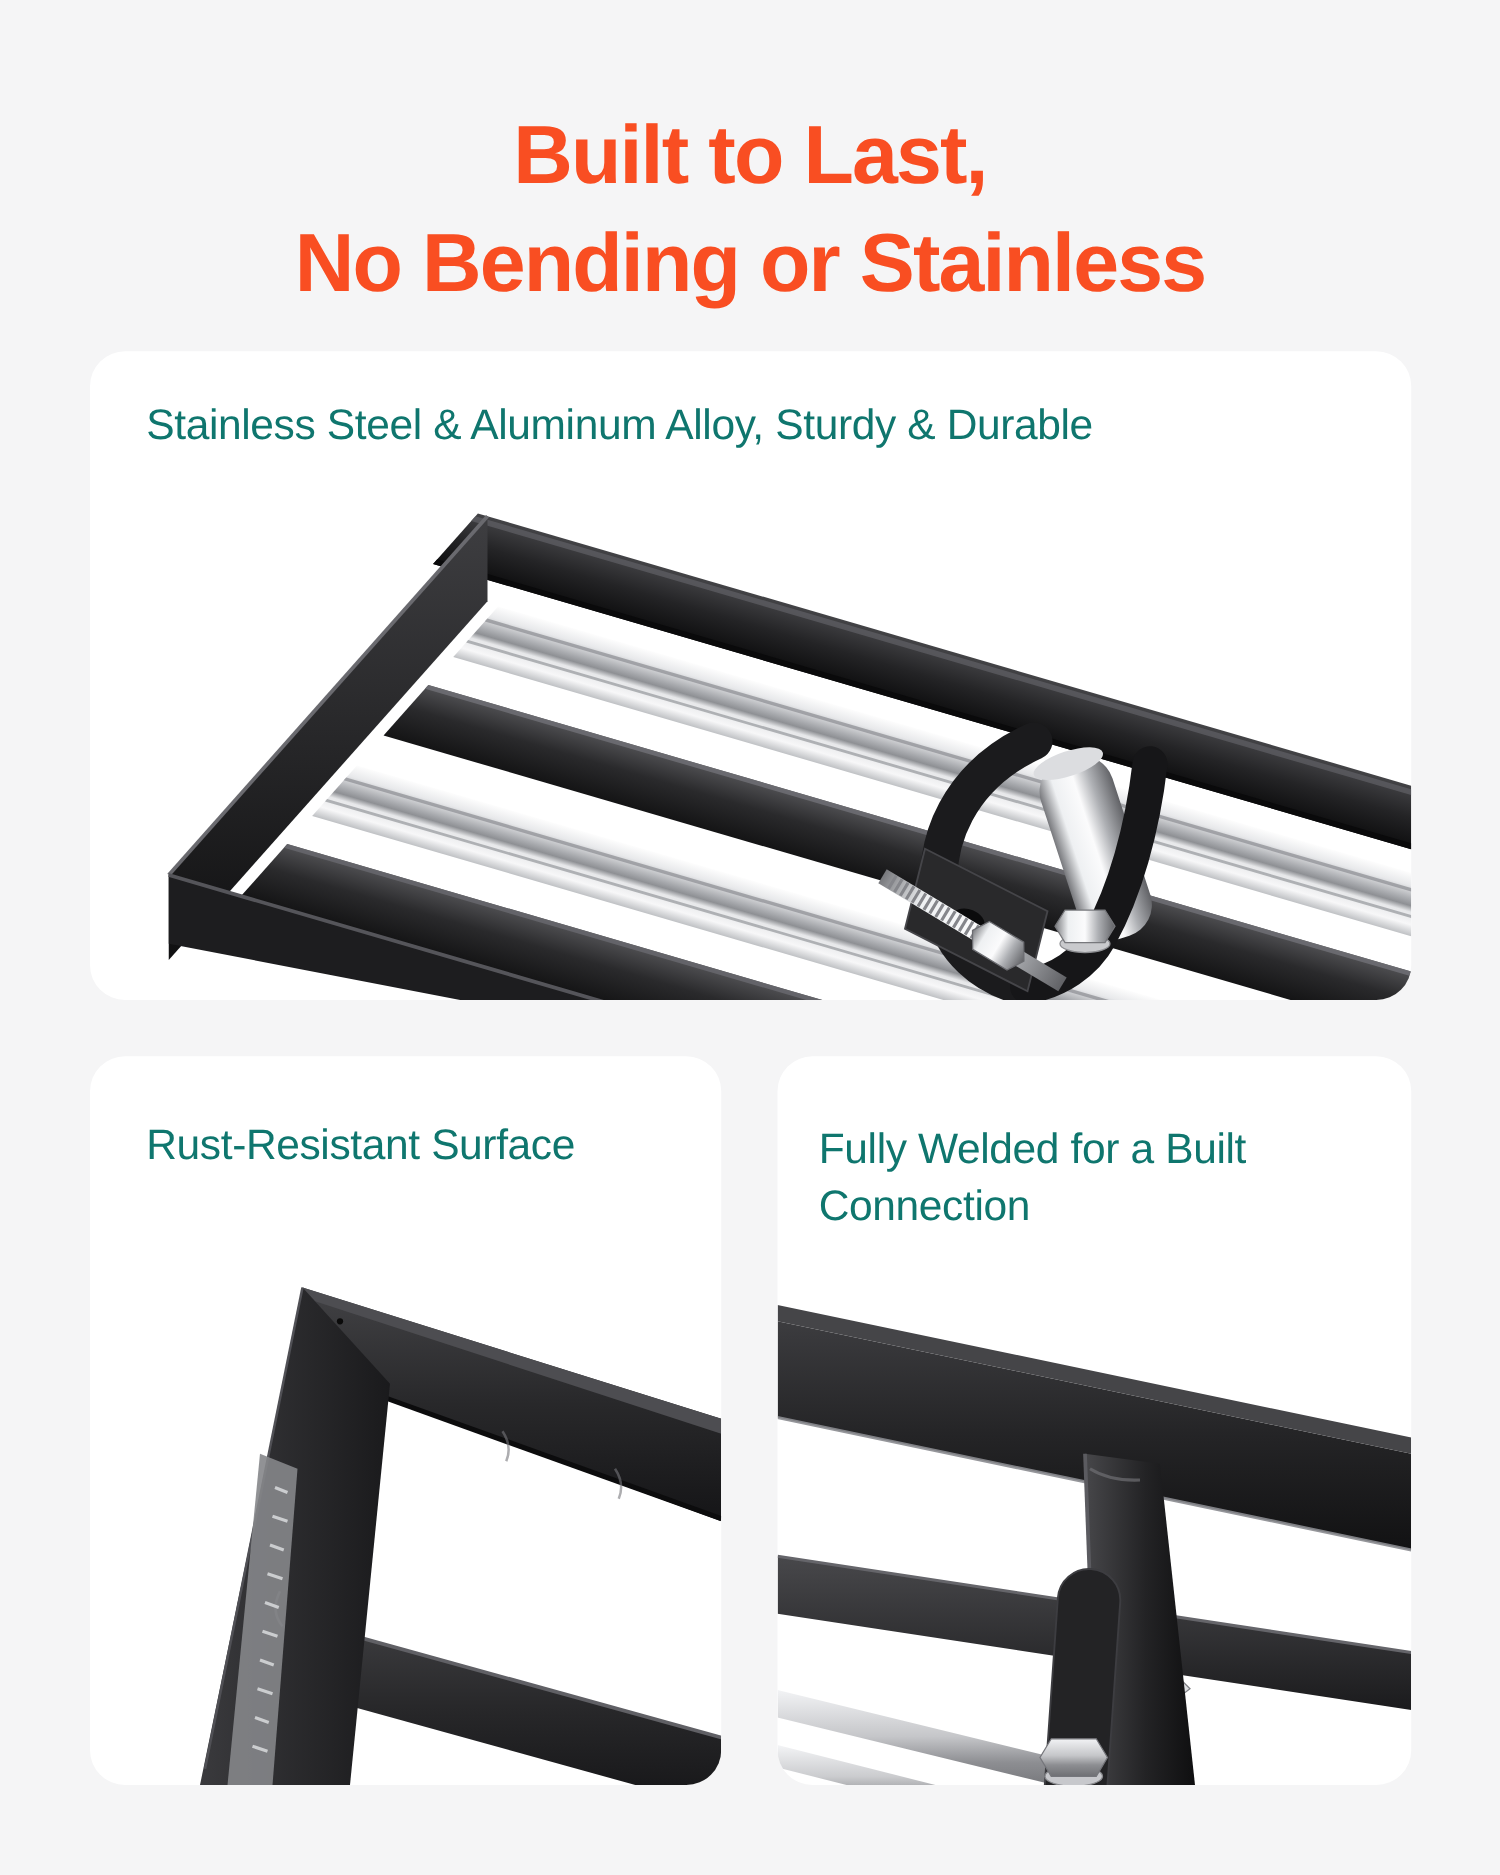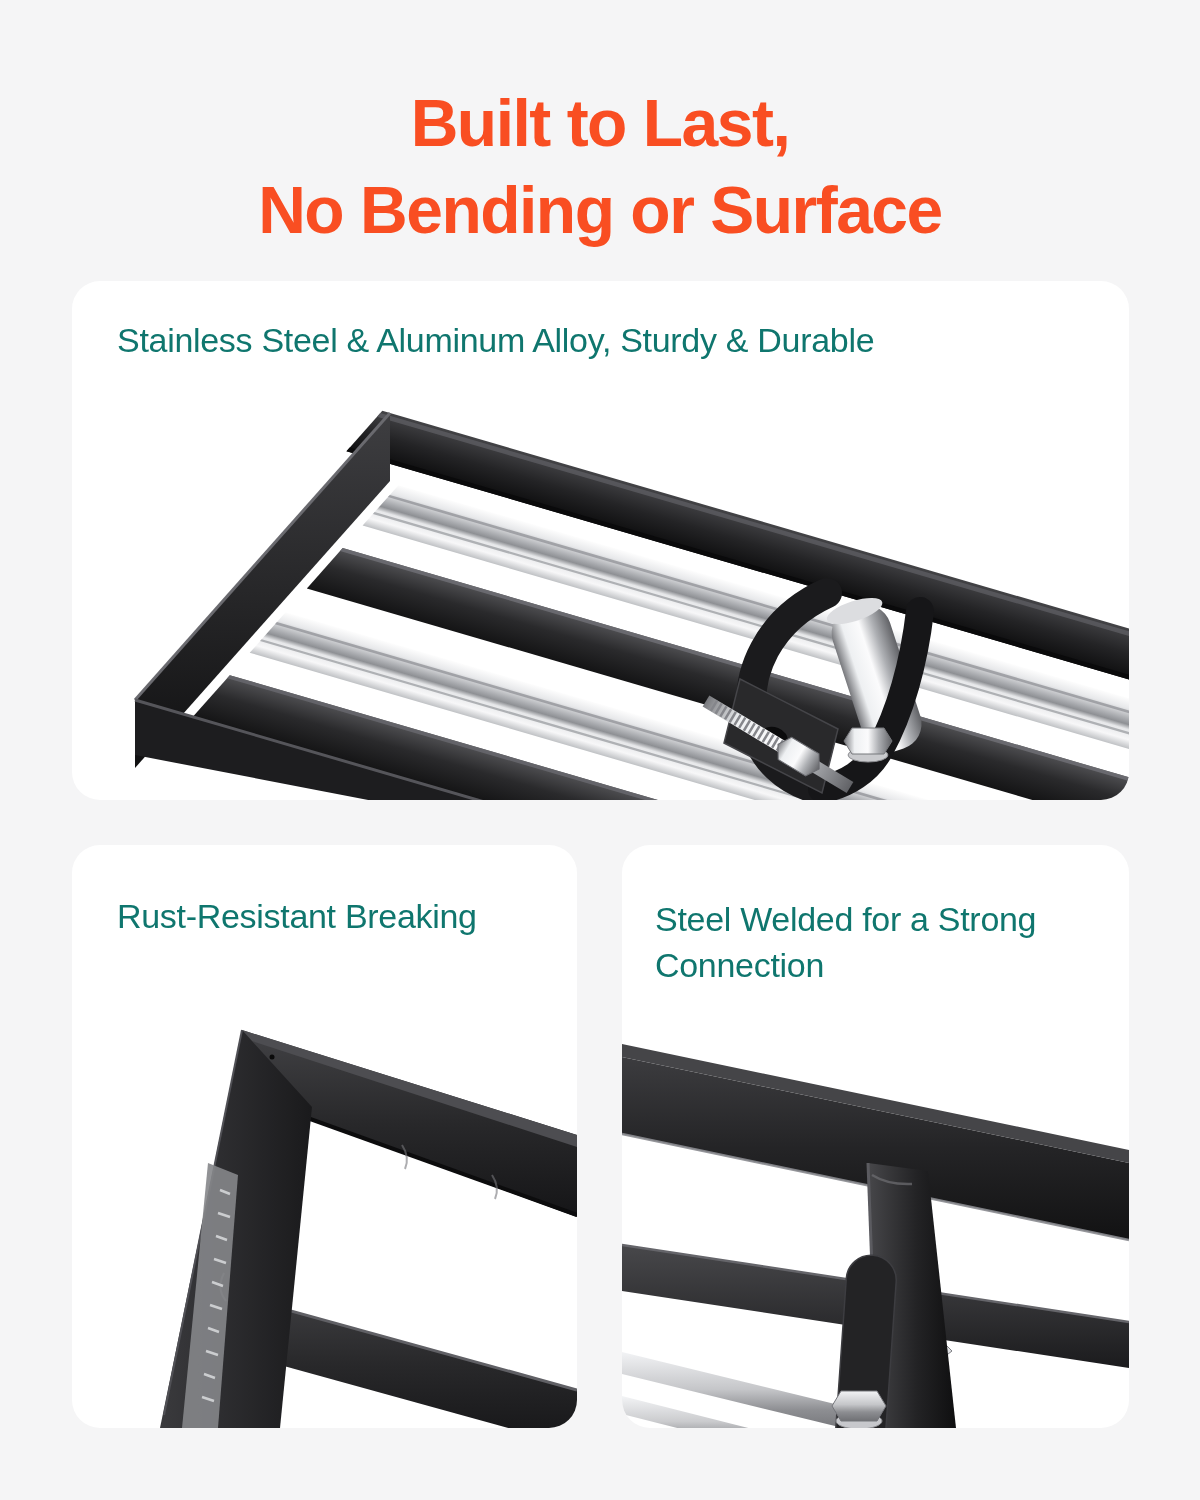--- a/index.html
+++ b/index.html
@@ -17,21 +17,21 @@
   .card-left  h2{left:45px;top:52px;}
   .card-right h2{left:33px;top:52px;max-width:438px;line-height:1.35;}
   .photo{position:absolute;left:0;top:0;right:0;bottom:0;z-index:1;}
   .photo svg{display:block;width:100%;height:100%;}
 </style>
 </head>
 <body>
 
 <div class="page">
 
-  <h1 class="title"><span>Built to Last,</span><br><span>No Bending or Surface</span></h1>
+  <h1 class="title"><span>Built to Last,</span><br><span>No Bending or Stainless</span></h1>
 
   <section class="card card-main">
     <h2>Stainless Steel &amp; Aluminum Alloy, Sturdy &amp; Durable</h2>
     <div class="photo" aria-label="Black steel cargo rack with aluminum slats and clamp bracket">
       <svg viewBox="0 0 1057 519" xmlns="http://www.w3.org/2000/svg">
         <defs>
           <linearGradient id="m-alu" x1="0" y1="0" x2="0" y2="1">
             <stop offset="0" stop-color="#fdfdfd"></stop>
               <stop offset="0.2" stop-color="#e8e9eb"></stop>
             <stop offset="0.42" stop-color="#a9abaf"></stop>
@@ -102,21 +102,21 @@
             </g>
           </g>
           <ellipse cx="796" cy="474" rx="20" ry="7" fill="#c9cacd" stroke="#8d8e92"></ellipse>
           <polygon points="780,447 812,447 820,460 812,473 780,473 772,460" fill="url(#m-chrome)" stroke="#77787c"></polygon>
         </g>
       </svg>
     </div>
   </section>
 
   <section class="card card-left">
-    <h2>Rust-Resistant Breaking</h2>
+    <h2>Rust-Resistant Surface</h2>
     <div class="photo" aria-label="Close-up of rust-resistant black square-tube frame corner">
       <svg viewBox="0 0 505 583" xmlns="http://www.w3.org/2000/svg">
         <defs>
           <linearGradient id="l-tube" x1="0" y1="0" x2="0" y2="1">
             <stop offset="0" stop-color="#424245"></stop>
               <stop offset="0.5" stop-color="#28282a"></stop>
             <stop offset="1" stop-color="#151517"></stop>
           </linearGradient>
           <linearGradient id="l-leg" x1="0" y1="0" x2="1" y2="0">
             <stop offset="0" stop-color="#3a3a3d"></stop>
@@ -141,21 +141,21 @@
         <g>
           <polygon points="136,318 166,330 146,583 110,583" fill="#85868a" opacity="0.9"></polygon>
           <path d="M148,345 l10,4 M146,368 l12,4 M144,391 l11,4 M142,414 l12,4 M140,437 l11,4
                    M138,460 l12,4 M136,483 l11,4 M134,506 l12,4 M132,529 l11,4 M130,552 l12,4" stroke="#d9dadd" stroke-width="2.5" fill="none" opacity="0.85"></path>
         </g>
       </svg>
     </div>
   </section>
 
   <section class="card card-right">
-    <h2>Steel Welded for a Strong Connection</h2>
+    <h2>Fully Welded for a Built Connection</h2>
     <div class="photo" aria-label="Close-up of fully welded joints with hex bolt and chrome rod">
       <svg viewBox="0 0 507 583" xmlns="http://www.w3.org/2000/svg">
         <defs>
           <linearGradient id="r-bar" x1="0" y1="0" x2="0" y2="1">
             <stop offset="0" stop-color="#3c3c3f"></stop>
               <stop offset="0.5" stop-color="#242426"></stop>
             <stop offset="1" stop-color="#121213"></stop>
           </linearGradient>
           <linearGradient id="r-bar2" x1="0" y1="0" x2="0" y2="1">
             <stop offset="0" stop-color="#48484b"></stop>

